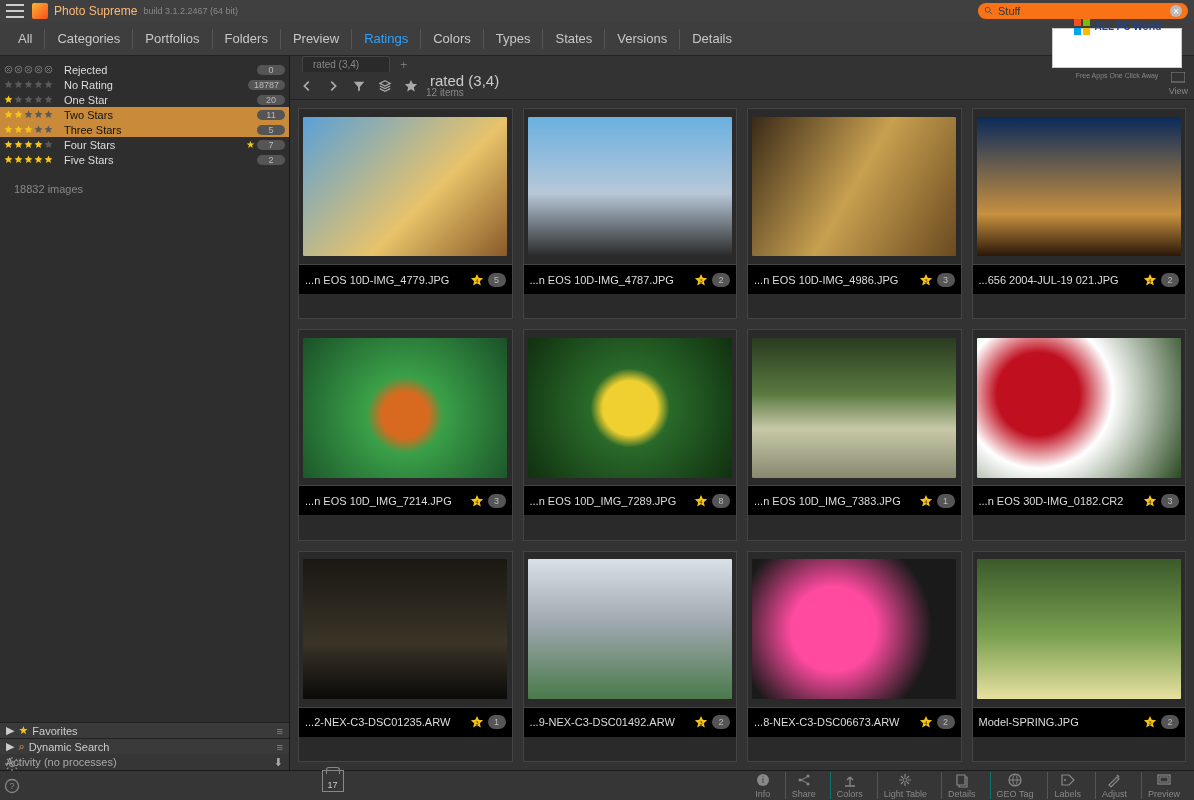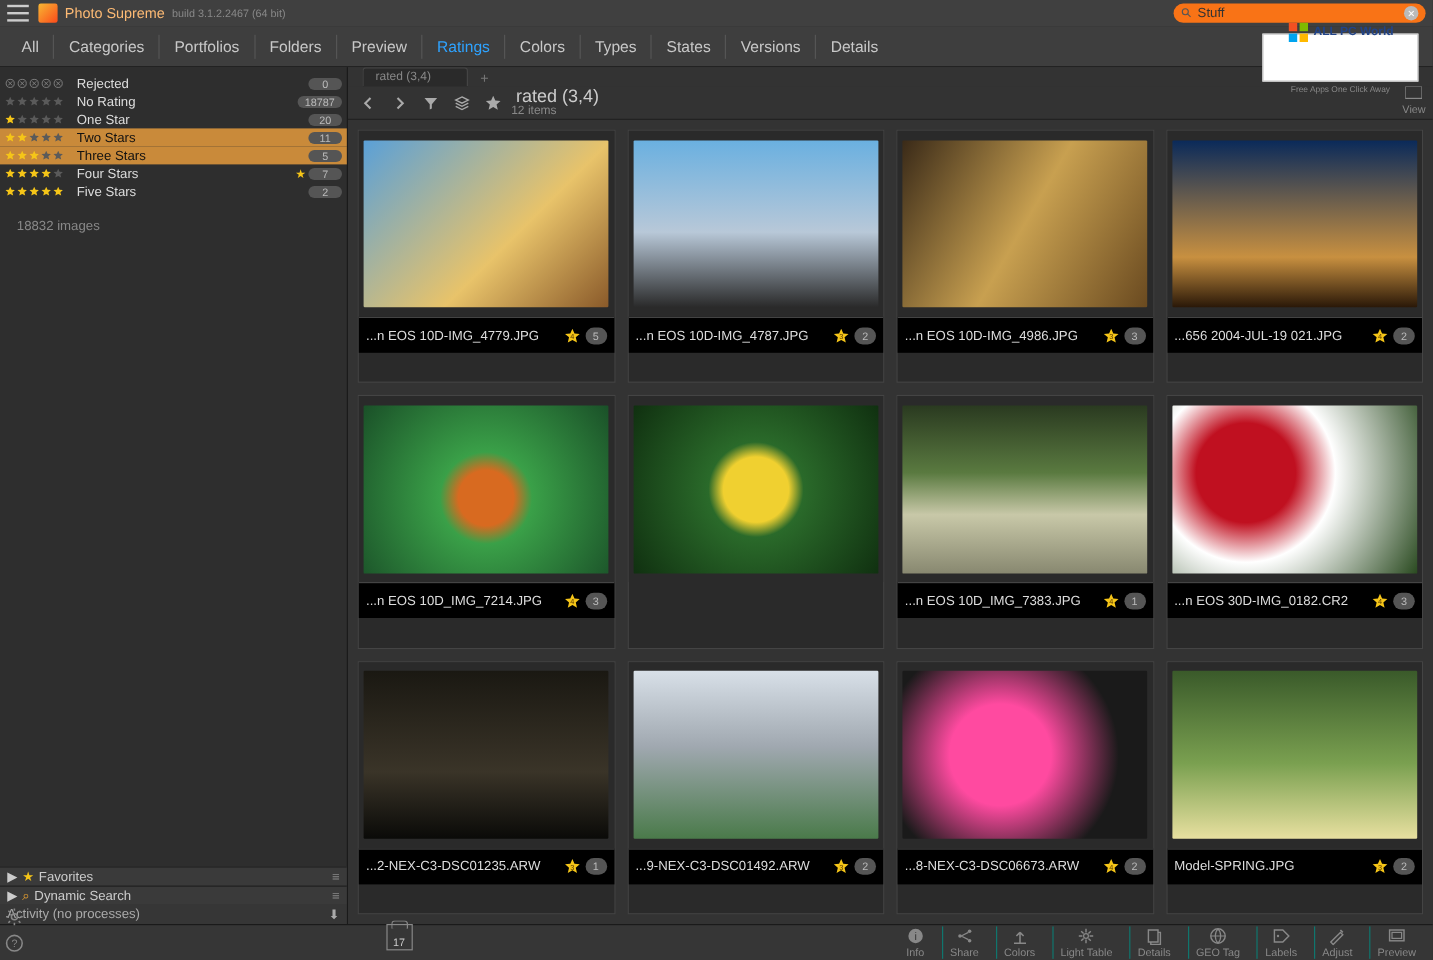--- a/index.html
+++ b/index.html
@@ -406,20 +406,28 @@
         <path d="M8 1l2 4.5 5 .5-3.8 3.3 1.2 4.9L8 11.7 3.6 14.2l1.2-4.9L1 6l5-.5z" fill="#f5c518"></path>
         <text x="8" y="11" text-anchor="middle" font-size="7" fill="#5a3a00">4</text>
       </svg>
       <div class="count-badge">3</div>
     </div>
         </div>
         <div class="thumb">
           <div class="thumb-img">
       <div class="ph" style="background:radial-gradient(circle at 50% 50%,#f0d030 22%,#2a6a2a 32%,#103010);"></div>
     </div>
+    <div class="thumb-footer">
+      <div class="thumb-name">...n EOS 10D_IMG_7289.JPG</div>
+      <svg class="star-badge" viewBox="0 0 16 16">
+        <path d="M8 1l2 4.5 5 .5-3.8 3.3 1.2 4.9L8 11.7 3.6 14.2l1.2-4.9L1 6l5-.5z" fill="#f5c518"></path>
+        <text x="8" y="11" text-anchor="middle" font-size="7" fill="#5a3a00">4</text>
+      </svg>
+      <div class="count-badge">8</div>
+    </div>
         </div>
         <div class="thumb">
           <div class="thumb-img">
       <div class="ph" style="background:linear-gradient(180deg,#2a3a20,#5a7a40 40%,#c8c8a8 65%,#888870);"></div>
     </div>
     <div class="thumb-footer">
       <div class="thumb-name">...n EOS 10D_IMG_7383.JPG</div>
       <svg class="star-badge" viewBox="0 0 16 16">
         <path d="M8 1l2 4.5 5 .5-3.8 3.3 1.2 4.9L8 11.7 3.6 14.2l1.2-4.9L1 6l5-.5z" fill="#f5c518"></path>
         <text x="8" y="11" text-anchor="middle" font-size="7" fill="#5a3a00">4</text>

